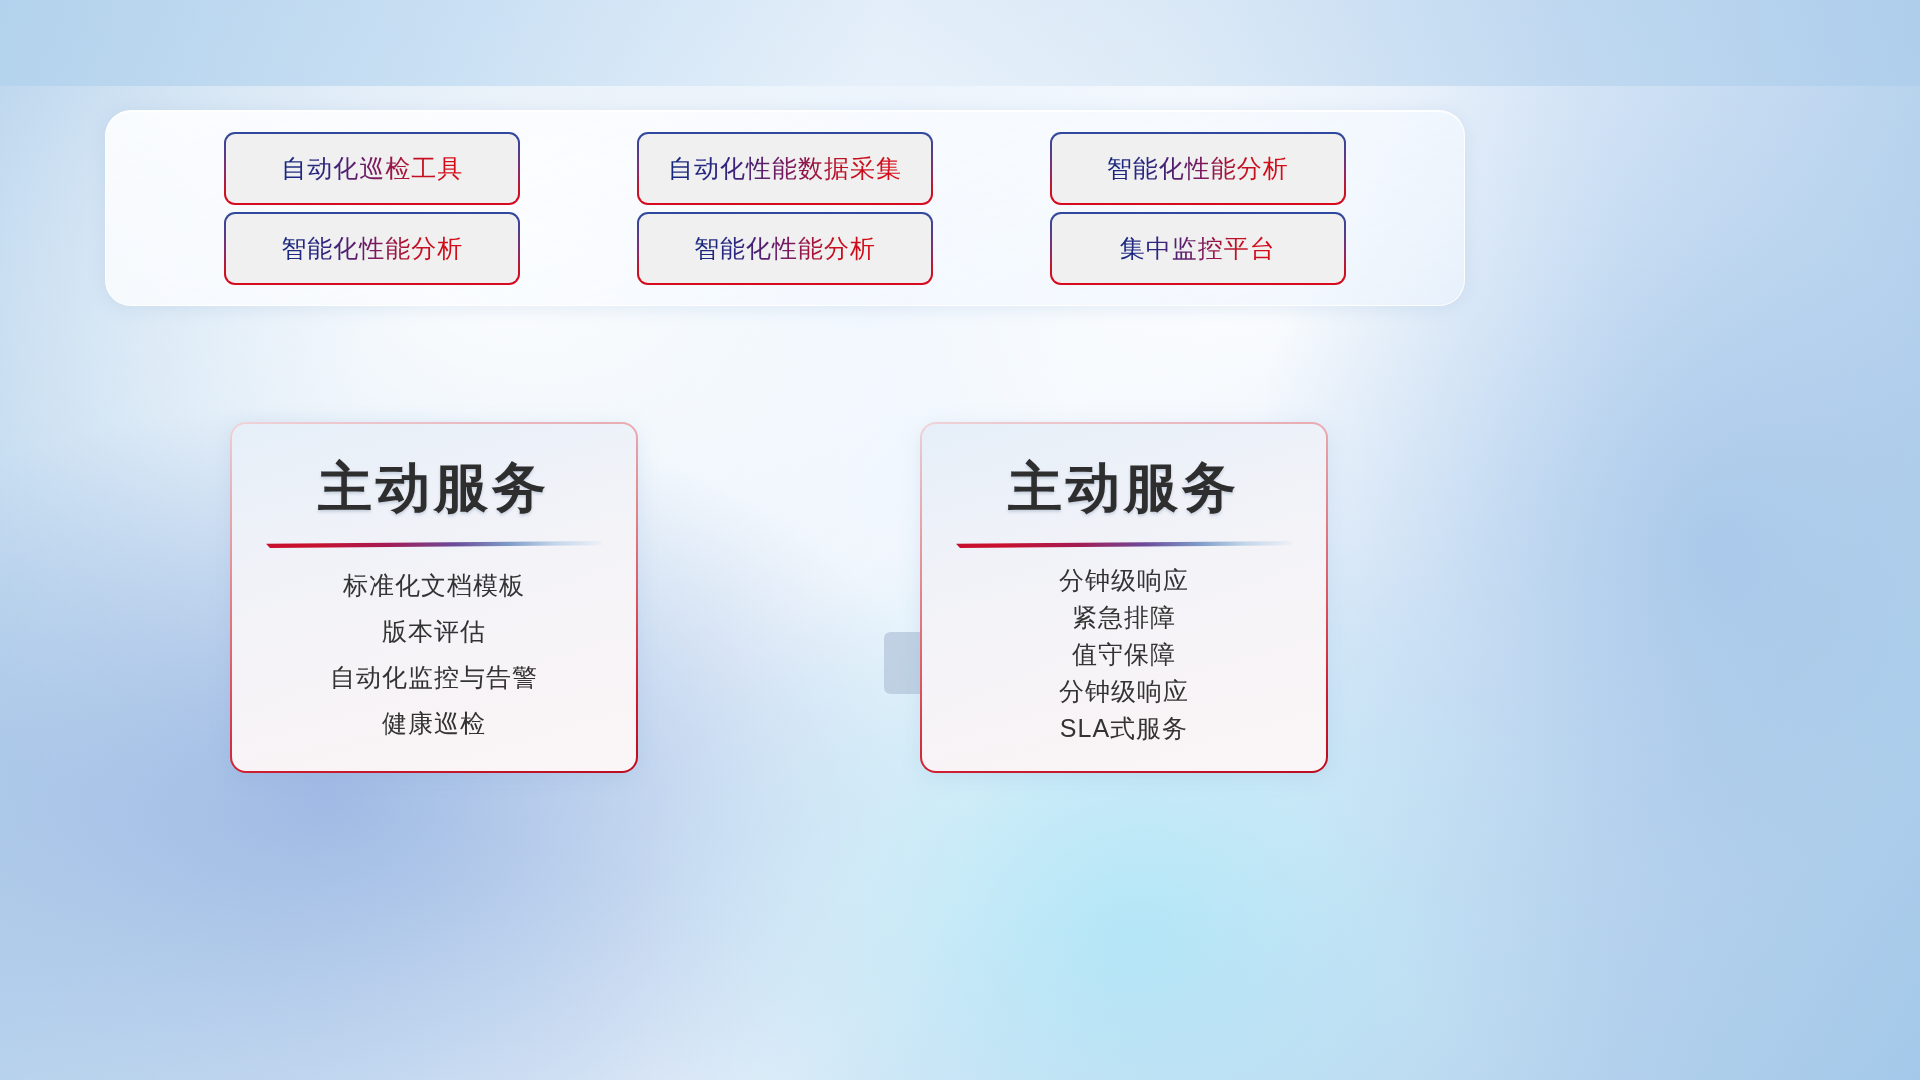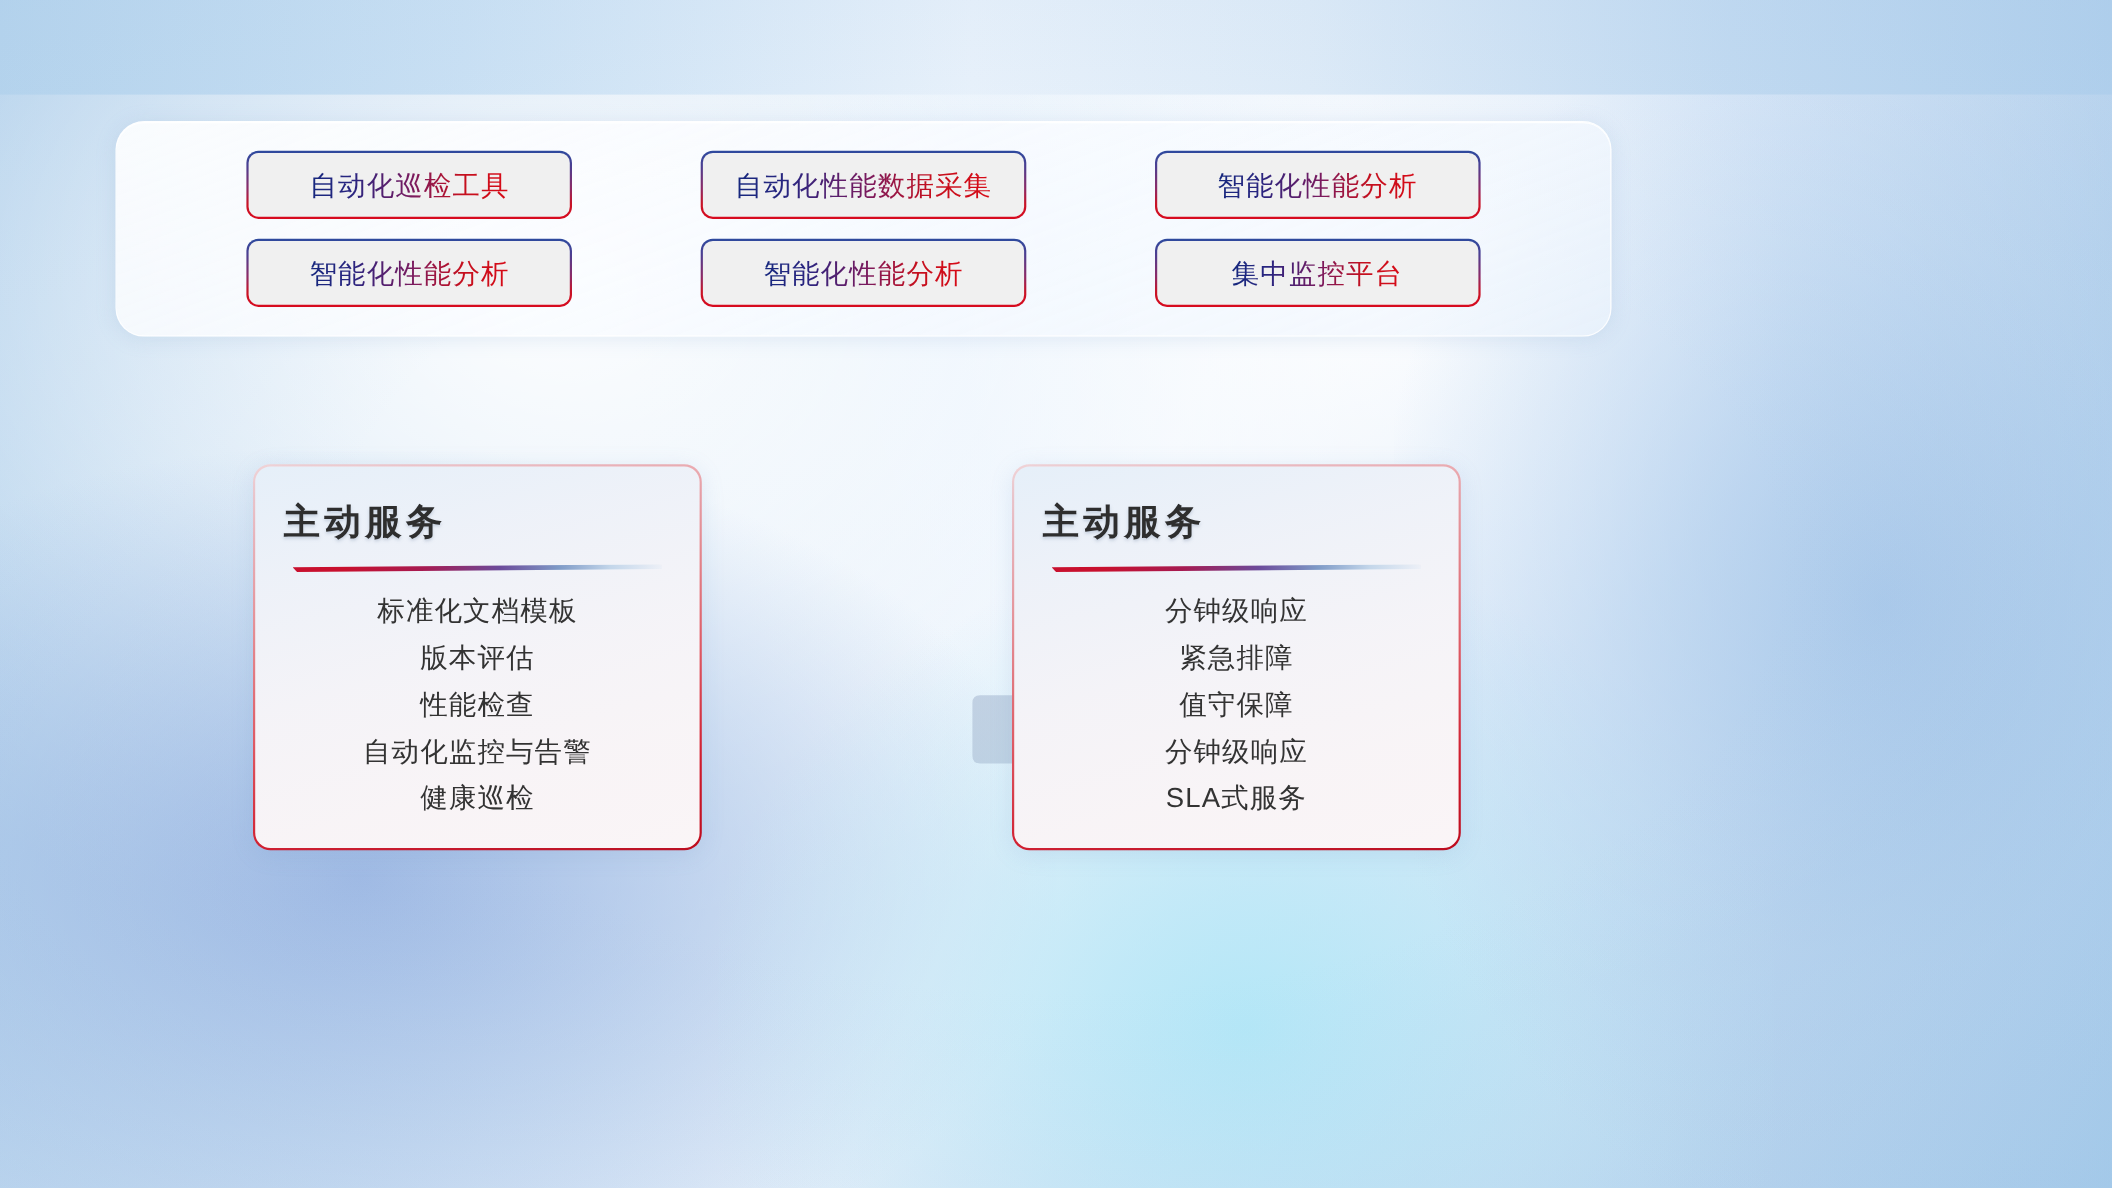--- a/index.html
+++ b/index.html
@@ -58,21 +58,21 @@
     position:absolute; inset:0;
     display:grid;
     grid-template-columns:repeat(3,1fr);
     grid-template-rows:repeat(2,1fr);
     align-items:center; justify-items:center;
     padding:22px 60px;
     row-gap:10px;
   }
   .pill {
     position:relative;
-    width:292px; height:58px;
+    width:292px; height:69px;
     border-radius:9px;
     background:#f0f0f0;
     display:flex; align-items:center; justify-content:center;
     box-shadow:0 1px 2px rgba(90,120,160,0.10);
   }
   .pill::before {
     content:""; position:absolute; inset:-2px;
     border-radius:11px;
     background:linear-gradient(180deg,#2d4a9e 0%,#4a3f92 22%,#8b2a67 55%,#c81326 78%,#d80a1e 100%);
     z-index:0;
@@ -105,21 +105,22 @@
     border-radius:14px;
     background:linear-gradient(165deg, rgba(229,240,250,0.97) 0%, rgba(238,244,251,0.97) 26%, rgba(245,248,252,0.97) 52%, rgba(249,251,253,0.97) 76%, rgba(252,253,254,0.97) 100%);
     box-shadow:0 4px 22px rgba(110,150,200,0.18);
     padding:22px 26px 18px;
     display:flex; flex-direction:column;
   }
   #card-active  { left:232px; }
   #card-passive { left:922px; }
 
   .card-title {
-    font-size:33px; font-weight:bold; letter-spacing:4px;
+    text-align:center;
+    font-size:54px; font-weight:bold; letter-spacing:4px;
     color:#2e2e2e;
     text-shadow:0 2px 3px rgba(120,140,170,0.35);
     margin-top:6px;
   }
   .card-divider {
     margin:16px 8px 0;
     height:7px; border-radius:4px;
     background:linear-gradient(90deg,#c8102e 0%,#c8102e 14%,#a51b52 36%,#6c4a9a 56%,#7e9ac7 72%,#c3d6ea 86%,rgba(210,226,242,0.15) 100%);
     clip-path:polygon(1.2% 100%, 0% 38%, 100% 0%, 100% 62%);
     box-shadow:0 1px 2px rgba(150,60,70,0.18);
@@ -185,21 +186,20 @@
   </div>
 </section>
 
 <section class="card" id="card-active">
   <div class="card-inner">
     <div class="card-title">主动服务</div>
     <div class="card-divider"></div>
     <div class="card-list">
       <div class="card-item">标准化文档模板</div>
       <div class="card-item">版本评估</div>
-      <div class="card-item">性能检查</div>
       <div class="card-item">自动化监控与告警</div>
       <div class="card-item">健康巡检</div>
     </div>
   </div>
 </section>
 
 <div id="flow-arrow">
   <svg viewBox="0 0 158 110" xmlns="http://www.w3.org/2000/svg">
     <defs>
       <linearGradient id="arrGrad" x1="0" y1="0" x2="1" y2="1">

